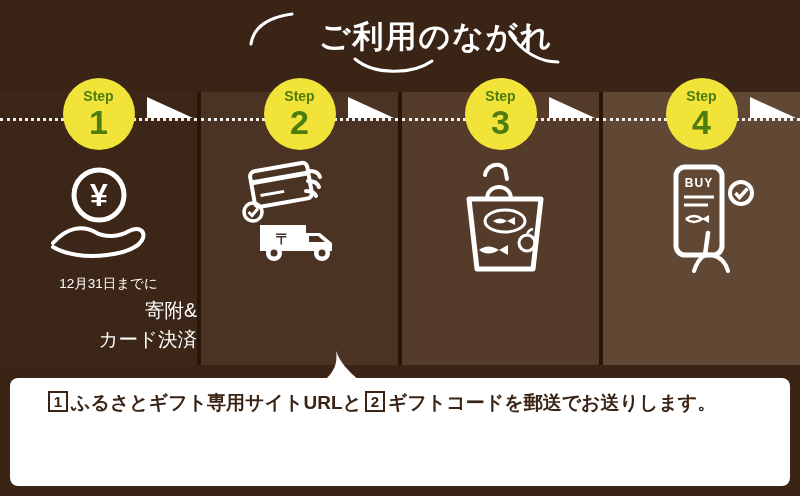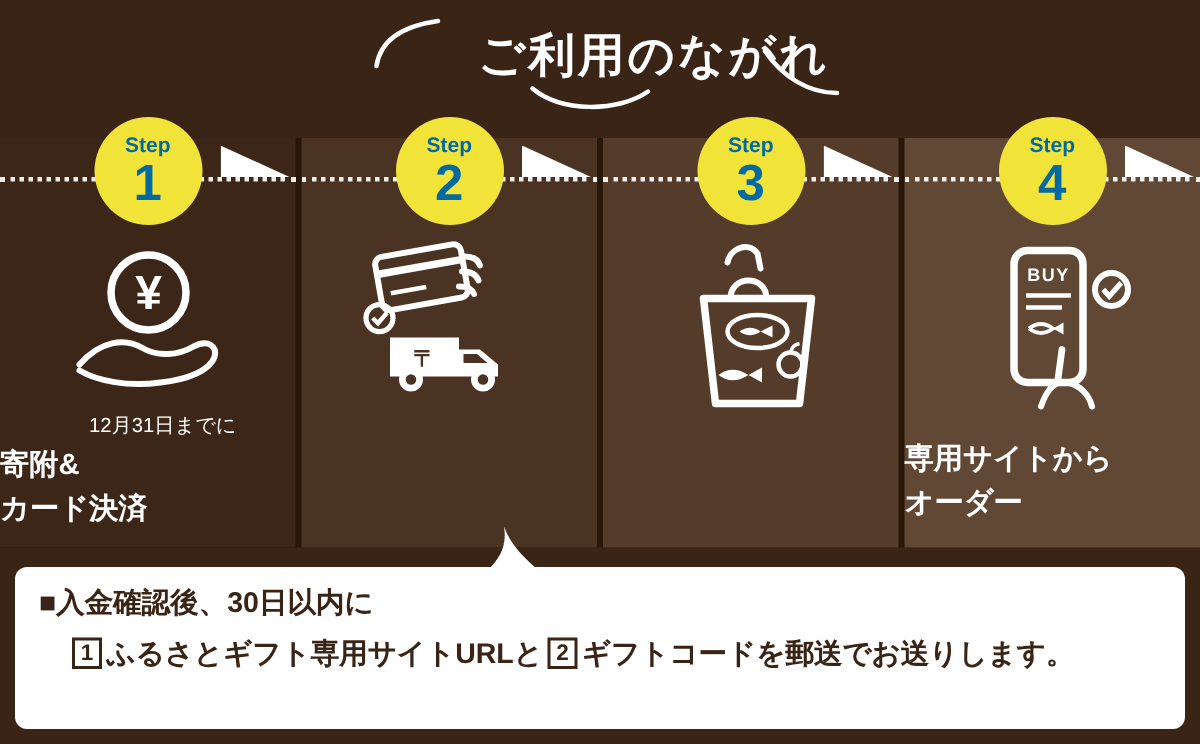--- a/index.html
+++ b/index.html
@@ -36,32 +36,32 @@
     border-top:3px dotted rgba(255,255,255,.92);
   }
   .arrow{
     position:absolute;right:4px;top:5px;width:46px;height:21px;
     background:#fff;
     clip-path:polygon(0 0,100% 100%,0 100%);
   }
   .step-circle{
     position:absolute;top:-14px;left:50%;transform:translateX(-50%);
     width:72px;height:72px;border-radius:50%;
-    background:#f2e339;color:#0369a1;z-index:2;
+    background:#f2e339;color:#4d7c0f;z-index:2;
     display:flex;flex-direction:column;align-items:center;justify-content:center;
   }
   .step-word{font-size:14px;font-weight:600;line-height:1;margin-bottom:2px;}
   .step-num{font-size:34px;font-weight:700;line-height:1;}
   .icon-box{
     position:absolute;left:0;right:0;top:62px;height:130px;
     display:flex;align-items:center;justify-content:center;
   }
   .step-label{
     position:absolute;left:0;right:0;bottom:16px;
-    text-align:left;color:#fff;font-weight:700;
+    text-align:right;color:#fff;font-weight:400;
     font-size:19.5px;line-height:1.45;white-space:pre-line;
   }
   .col1 .step-label{bottom:12px;}
   .step-note{
     position:absolute;left:0;right:0;bottom:72px;
     text-align:center;color:#fff;font-weight:500;font-size:13.5px;padding-left:20px;
   }
   
   .note-tail{position:absolute;left:324px;top:351px;z-index:1;}
   .note-panel{
@@ -193,30 +193,27 @@
         <line x1="42" y1="38" x2="72" y2="38" stroke="#fff" stroke-width="3"></line>
         <line x1="42" y1="46" x2="66" y2="46" stroke="#fff" stroke-width="3"></line>
         <path d="M44 60 q8 -6 16 0 q-8 6 -16 0" fill="none" stroke="#fff" stroke-width="2.5"></path>
         <path d="M60 60 l7 -4 v8 Z" fill="#fff"></path>
         <circle cx="99" cy="34" r="11" fill="none" stroke="#fff" stroke-width="4"></circle>
         <path d="M93.5 34 l4 4.5 l8 -9" fill="none" stroke="#fff" stroke-width="3.5"></path>
         <path d="M66 74 L63 96" stroke="#fff" stroke-width="4.5" stroke-linecap="round"></path>
         <path d="M52 112 C56 100 62 94 70 96 C78 98 84 104 86 112" fill="none" stroke="#fff" stroke-width="4" stroke-linecap="round"></path>
       </svg>
     </div>
-    <div class="step-label">専用サイトから
-オーダー</div>
   </div>
 
 </div>
 
 <span class="note-tail">
   <svg width="40" height="30" viewBox="0 0 40 30">
     <path d="M12 0 C14 12 10 21 0 30 L36 30 C24 20 16 11 12 0 Z" fill="#fff"></path>
   </svg>
 </span>
 
 <div class="note-panel">
-  <div class="note-line">■入金確認後、30日以内に</div>
   <div class="note-line indent">
     <span class="numbox">1</span><span>ふるさとギフト専用サイトURLと</span><span class="numbox">2</span><span>ギフトコードを郵送でお送りします。</span>
   </div>
 </div>
 
 </body></html>

